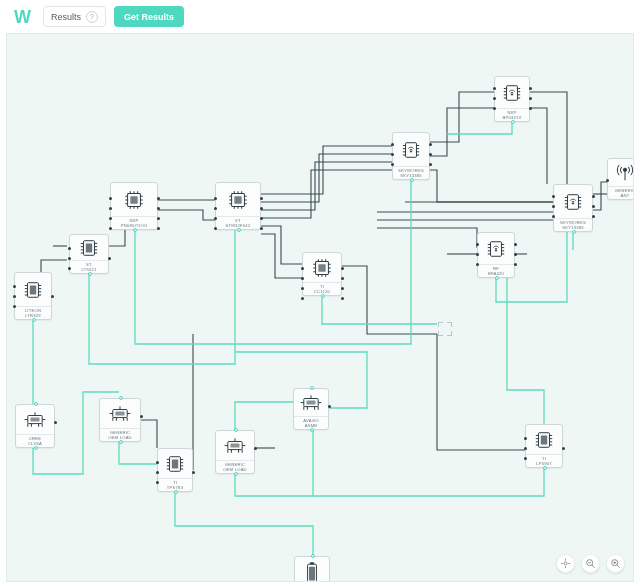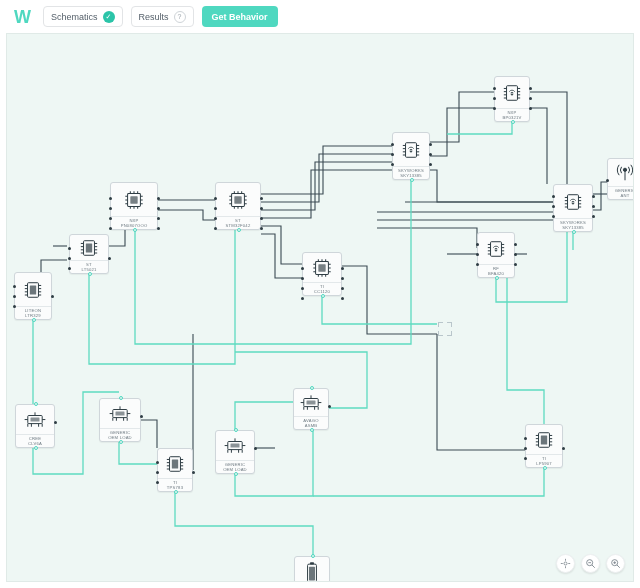--- a/index.html
+++ b/index.html
@@ -86,31 +86,27 @@
   .selbox i{position:absolute;width:4px;height:4px;border:1px solid #b9c6cb;}
 </style>
 </head>
 <body>
 
 <div id="app">
 
   <div id="topbar">
     <div id="logo">W</div>
 
-    <div class="pill">
-      <span class="plabel">Schematics</span>
-      <span class="badge check">✓</span>
-    </div>
 
     <div class="pill">
       <span class="plabel">Results</span>
       <span class="badge qmark">?</span>
     </div>
 
-    <div id="getresults">Get Behavior</div>
+    <div id="getresults">Get Results</div>
   </div>
 
   <div id="canvas">
 
     <svg id="wires" viewBox="0 0 628 549" preserveAspectRatio="none">
       <g fill="none" stroke="#3A4A52" stroke-width="1.1">
 
         <path d="M151,166 L208,166"></path>
         <path d="M151,176 L196,176 L196,186 L208,186"></path>
 

